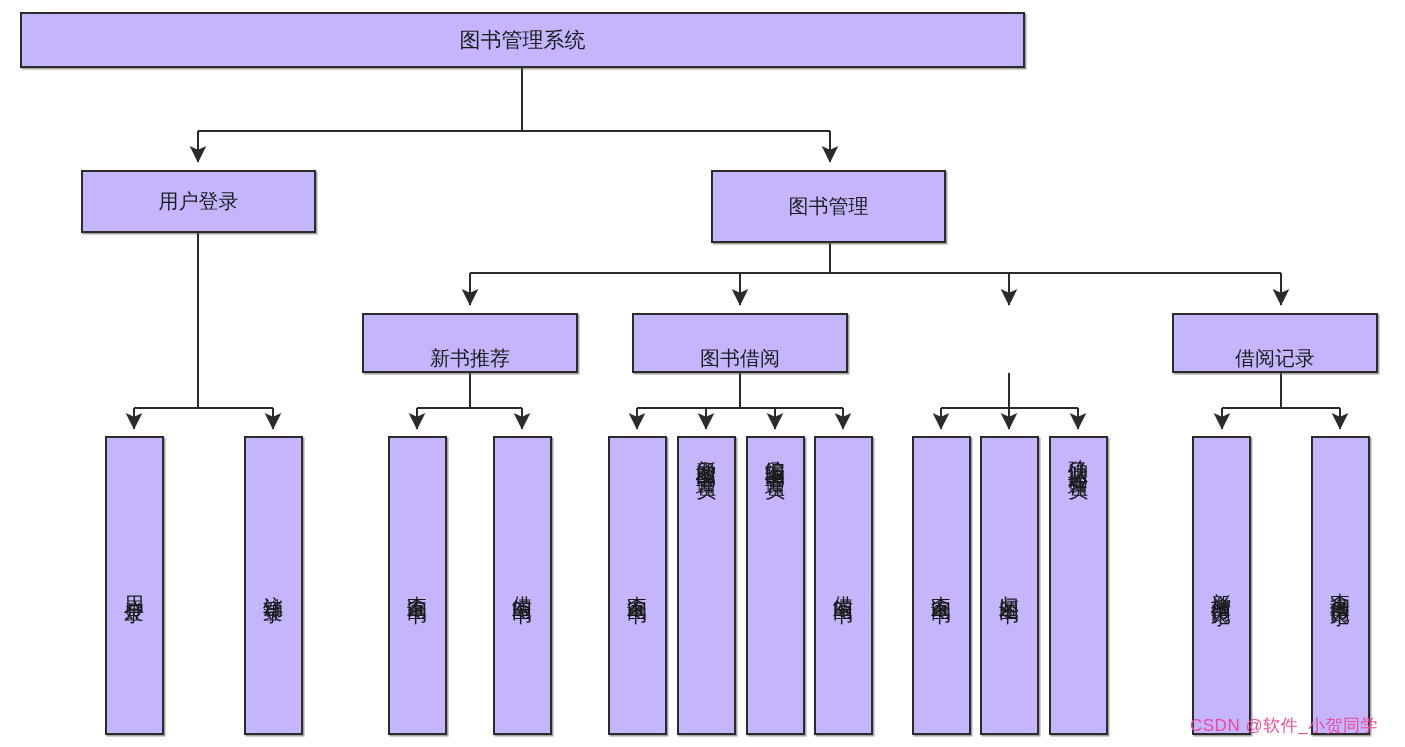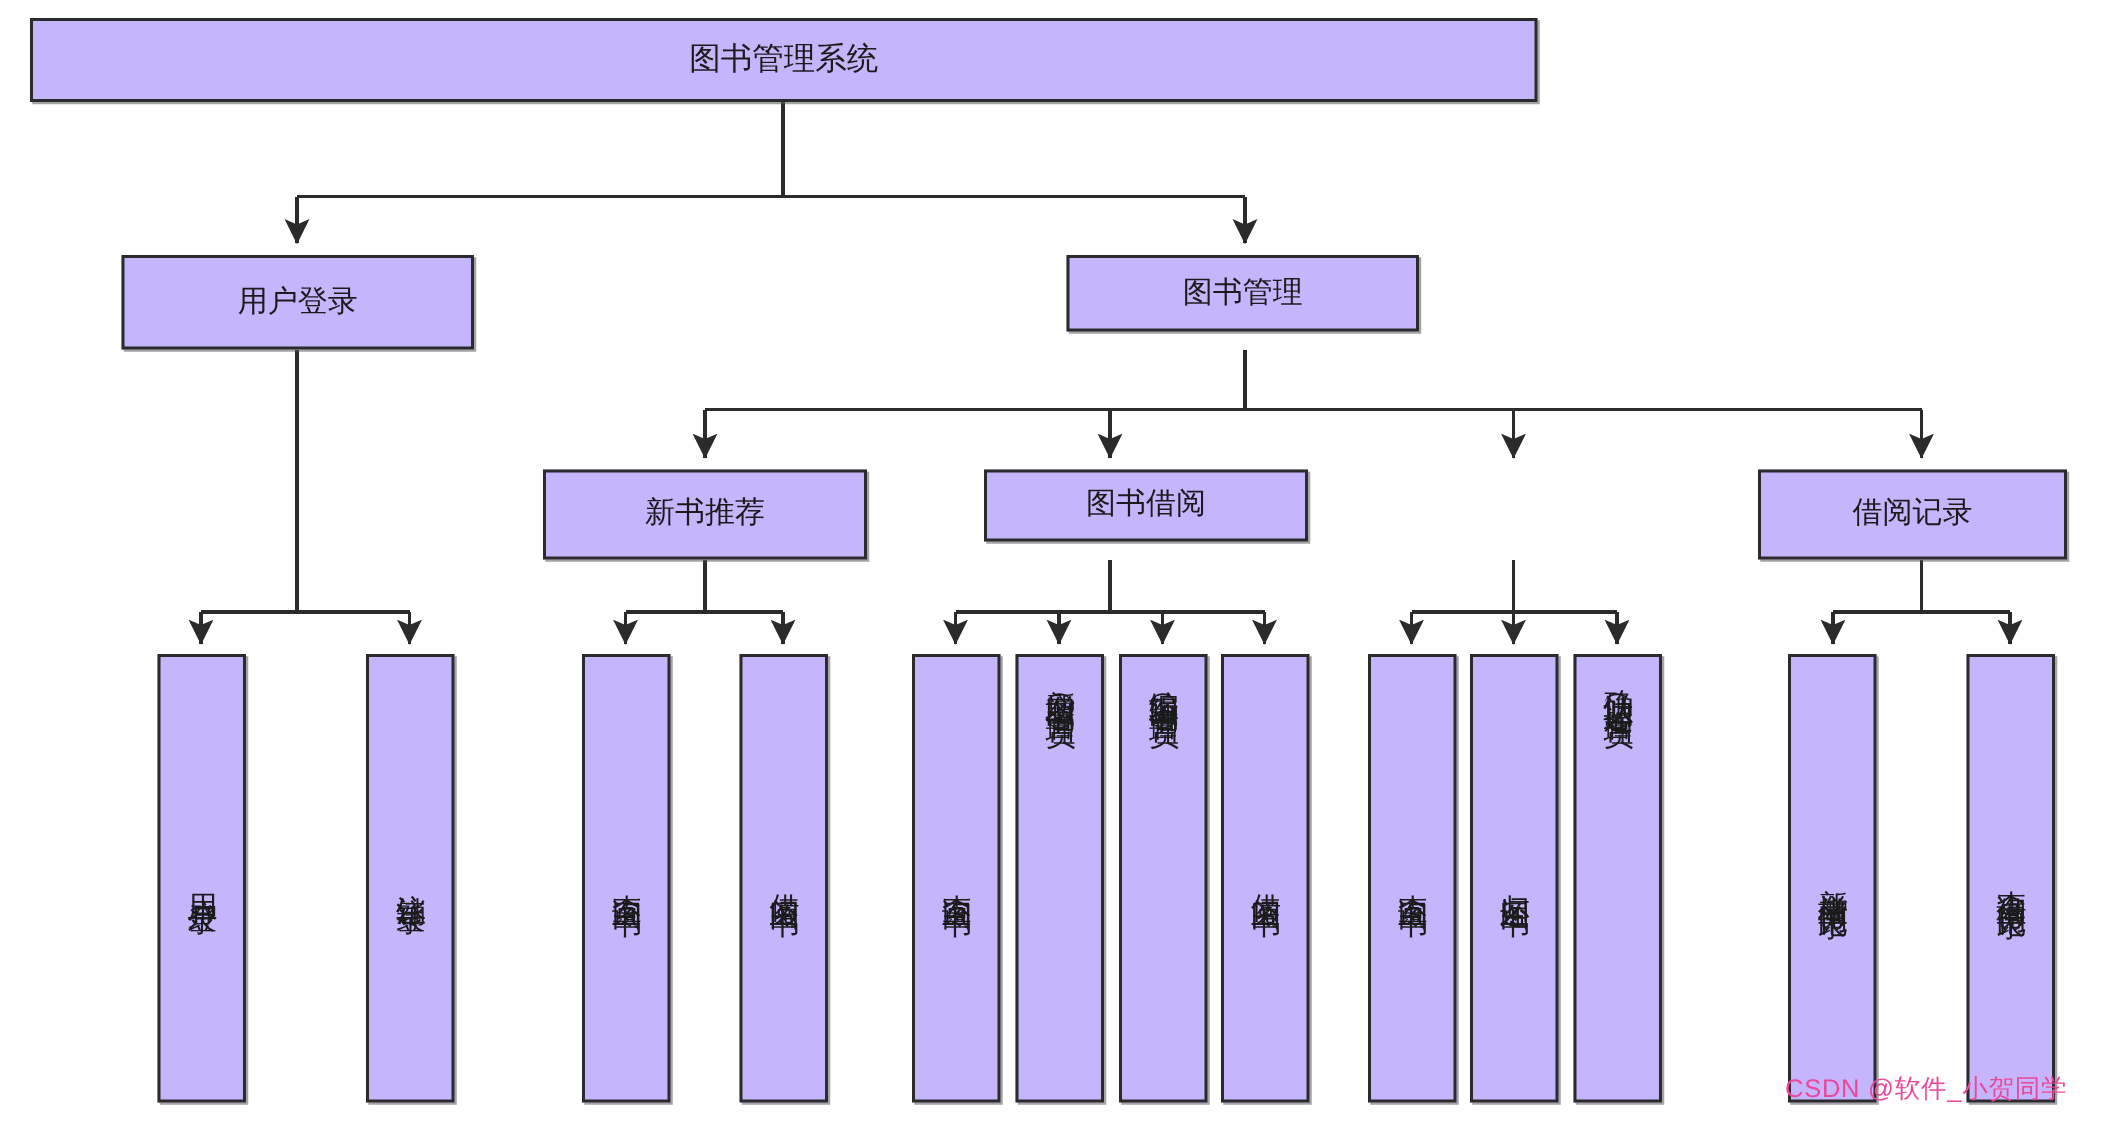--- a/index.html
+++ b/index.html
@@ -40,21 +40,21 @@
     display: block;
     text-align: center;
     line-height: 1.18;
     white-space: nowrap;
   }
   
   .lvl1 { font-size: 21px; }
   
   .lvl2 { font-size: 20px; }
   
-  .lvl3 { font-size: 20px; }
+  .lvl3 { font-size: 20px; align-items: flex-end; }
   
   .leaf { font-size: 20px; }
   .leaf .lbl {
     writing-mode: vertical-rl;
     text-orientation: upright;
     letter-spacing: 3px;
     line-height: 1;
     white-space: nowrap;
   }
   .leaf.top-align {
@@ -126,28 +126,28 @@
     </g>
   </svg>
 
   <div class="node lvl1" style="left:20px;top:12px;width:1005px;height:56px;">
     <span class="lbl">图书管理系统</span>
   </div>
 
   <div class="node lvl2" style="left:81px;top:170px;width:235px;height:63px;">
     <span class="lbl">用户登录</span>
   </div>
-  <div class="node lvl2" style="left:711px;top:170px;width:235px;height:51px;">
+  <div class="node lvl2" style="left:711px;top:170px;width:235px;height:73px;">
     <span class="lbl">图书管理</span>
   </div>
 
   <div class="node lvl3" style="left:362px;top:313px;width:216px;height:60px;">
     <span class="lbl">新书推荐</span>
   </div>
-  <div class="node lvl3" style="left:656px;top:313px;width:216px;height:48px;">
+  <div class="node lvl3" style="left:632px;top:313px;width:216px;height:60px;">
     <span class="lbl">图书借阅</span>
   </div>
   <div class="node lvl3" style="left:1172px;top:313px;width:206px;height:60px;">
     <span class="lbl">借阅记录</span>
   </div>
 
   <div class="node leaf" style="left:105px;top:436px;width:59px;height:299px;">
     <span class="lbl">用户登录</span>
   </div>
   <div class="node leaf" style="left:244px;top:436px;width:59px;height:299px;">

